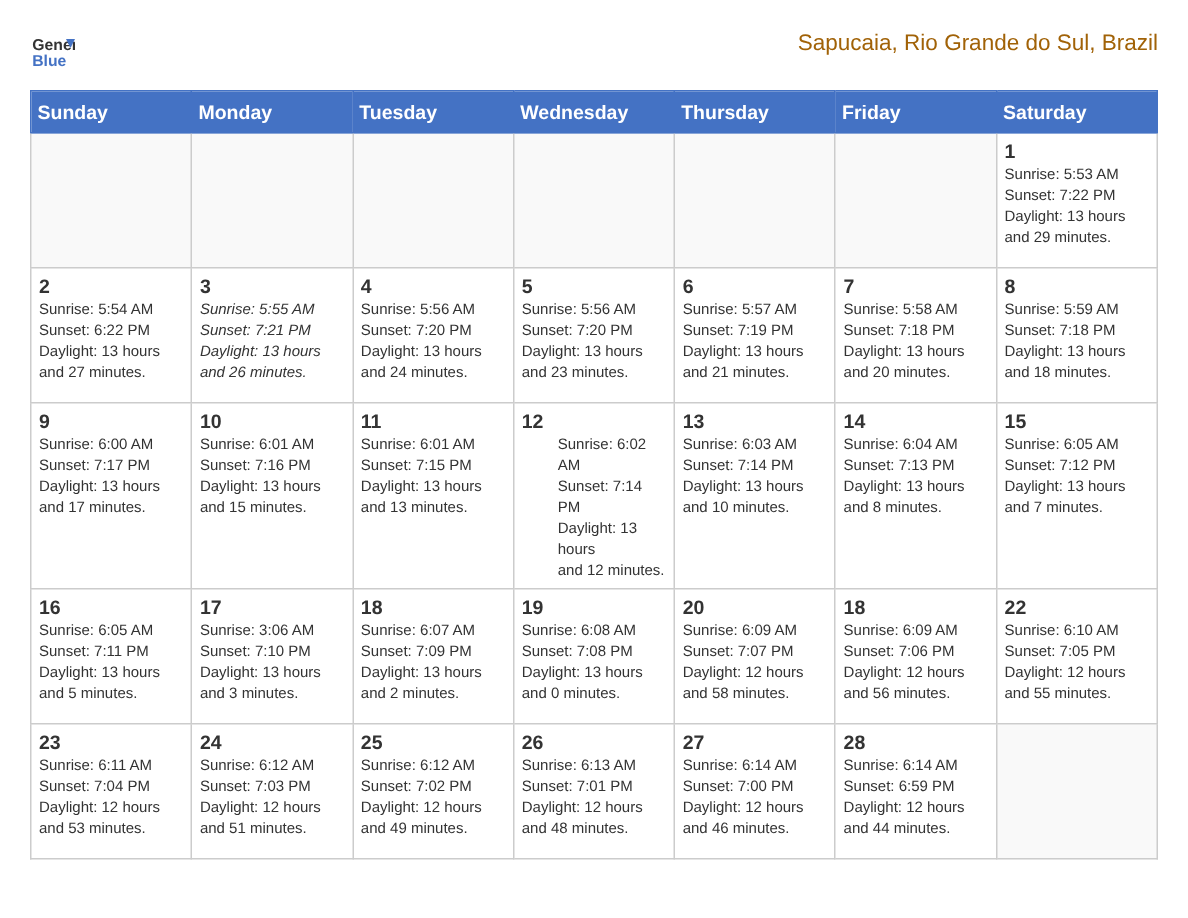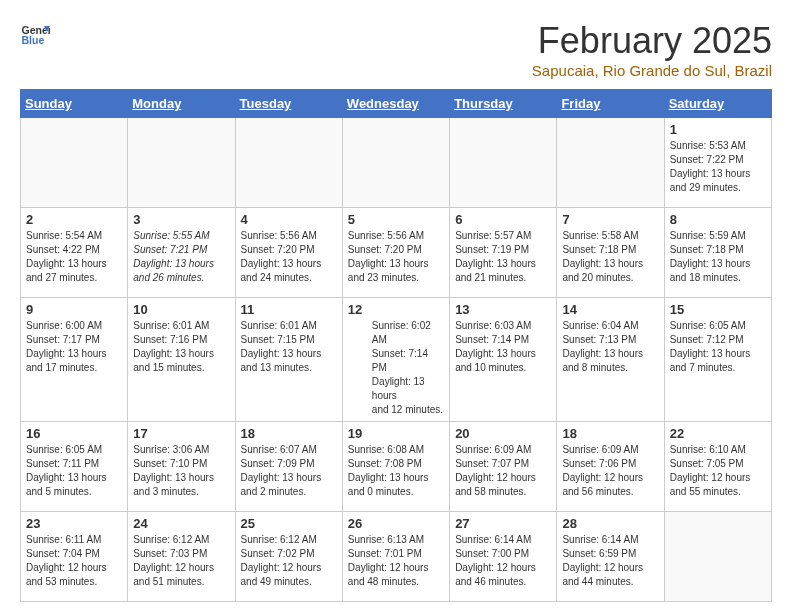--- a/index.html
+++ b/index.html
@@ -43,21 +43,20 @@
       table-layout: fixed;
     }
     th {
       background-color: #4472c4;
       color: #fff;
       padding: 6px 4px;
       font-size: 13px;
       font-weight: bold;
       text-align: left;
       border: 1px solid #4472c4;
-      text-decoration: underline;
     }
     td {
       border: 1px solid #ccc;
       vertical-align: top;
       padding: 4px 5px;
       font-size: 10.5px;
       color: #333;
       height: 90px;
       background: #fff;
     }
@@ -81,21 +80,20 @@
 
 <div class="header">
   <div class="logo">
     <svg class="logo-icon" viewBox="0 0 40 40">
       <text x="2" y="18" font-size="14" font-weight="bold" fill="#333">General</text>
       <text x="2" y="32" font-size="14" font-weight="bold" fill="#4472c4">Blue</text>
       <polygon points="32,8 40,8 36,16" fill="#4472c4"></polygon>
     </svg>
   </div>
   <div class="title-block">
-    <div class="month-title">February 2025</div>
     <div class="subtitle">Sapucaia, Rio Grande do Sul, Brazil</div>
   </div>
 </div>
 
 <table>
   <thead>
     <tr>
     <th>Sunday</th>
         <th>Monday</th>
         <th>Tuesday</th>
@@ -118,21 +116,21 @@
           <div class="day-info" style="white-space: pre-line;">Sunrise: 5:53 AM
 Sunset: 7:22 PM
 Daylight: 13 hours
 and 29 minutes.</div>
         </td>
       </tr>
       <tr>
         <td>
           <span class="day-num">2</span>
           <div class="day-info" style="white-space: pre-line;">Sunrise: 5:54 AM
-Sunset: 4:22 PM
+Sunset: 6:22 PM
 Daylight: 13 hours
 and 27 minutes.</div>
         </td>
         <td>
           <span class="day-num">3</span>
           <div class="day-info" style="white-space: pre-line; font-style: italic;">Sunrise: 5:55 AM
 Sunset: 7:21 PM
 Daylight: 13 hours
 and 26 minutes.</div>
         </td>

